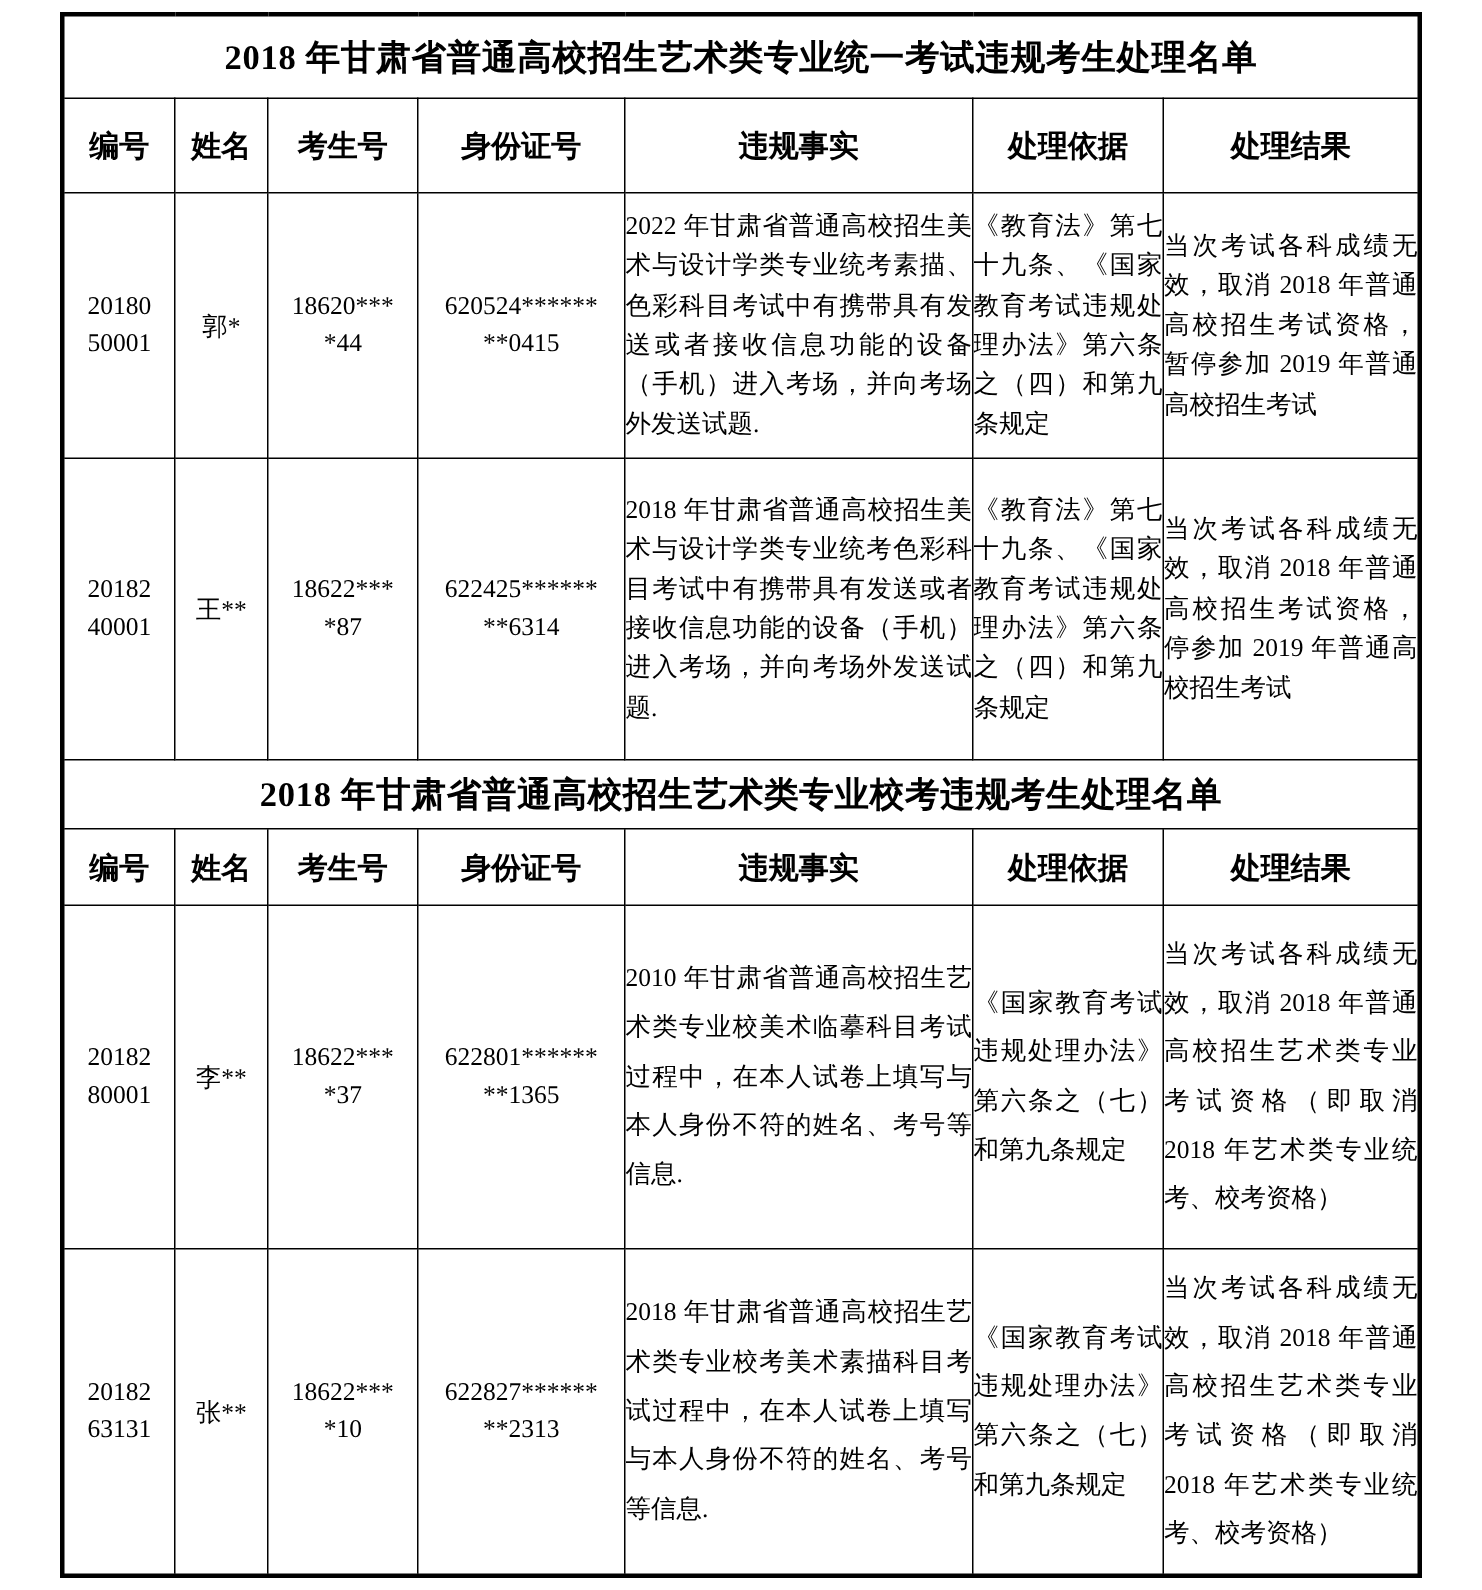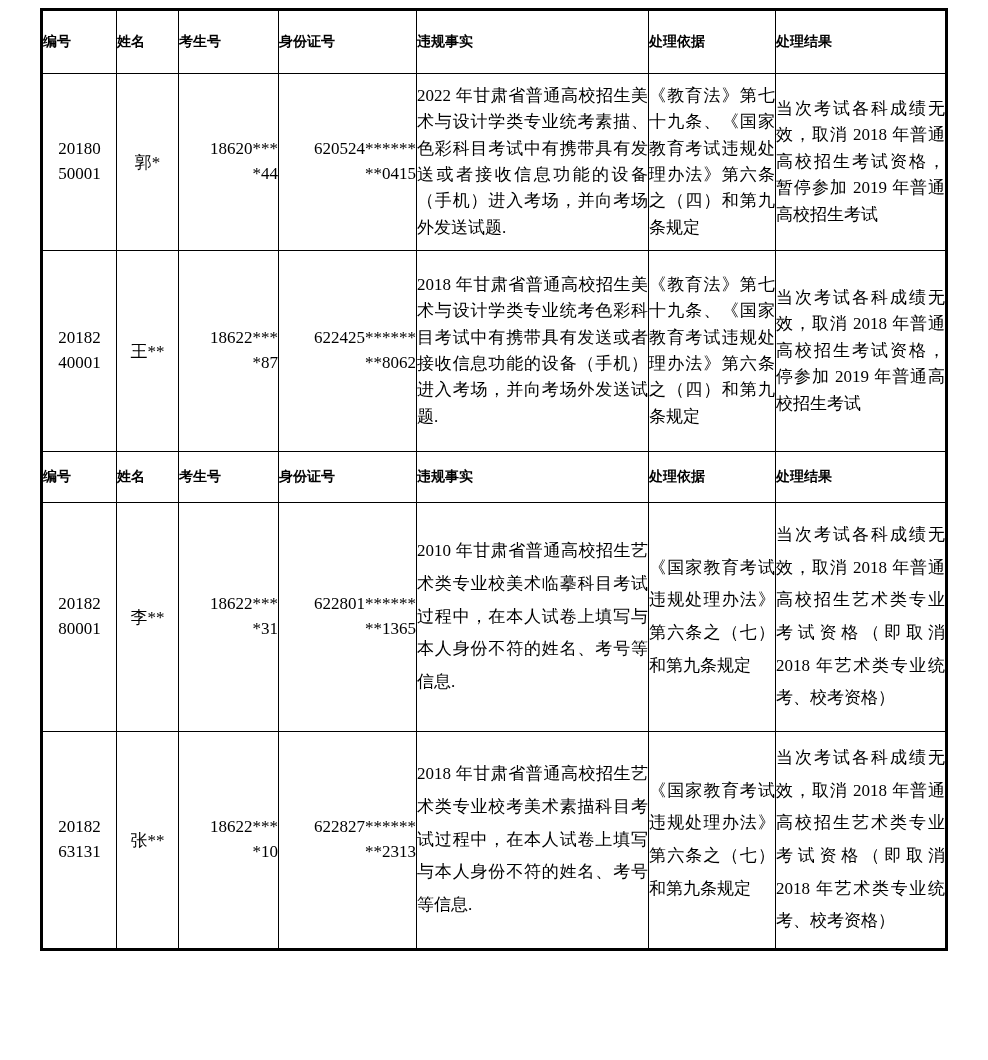--- a/index.html
+++ b/index.html
@@ -29,34 +29,34 @@
   }
   .title-cell {
     font-size: 23px;
     font-weight: bold;
     text-align: center;
     letter-spacing: 0.5px;
   }
   .sec1 .title-cell { height: 54px; }
   .sec2 .title-cell { height: 45px; }
   .header-cell {
-    font-size: 14px;
+    font-size: 20px;
     font-weight: bold;
-    text-align: left;
+    text-align: center;
   }
   .sec1 .header-cell { height: 62px; }
   .sec2 .header-cell { height: 50px; }
   .data-row td { font-size: 17px; }
   .sec1 .r1 td { height: 176px; }
   .sec1 .r2 td { height: 200px; }
   .sec2 .r1 td { height: 228px; }
   .sec2 .r2 td { height: 216px; }
   .c-id   { text-align: center; }
   .c-name { text-align: center; }
-  .c-cand, .c-idcard { text-align: right; padding-left: 9px; padding-right: 2px; }
+  .c-cand, .c-idcard { text-align: center; padding-left: 9px; padding-right: 2px; }
   .ln { display: block; line-height: 1.45; }
   .c-viol   { text-align: justify; padding: 6px 9px;  }
   .c-basis  { text-align: justify; padding: 4px 8px;  }
   .c-result { text-align: justify; padding: 6px 11px; }
   .sec1 .c-viol, .sec1 .c-basis, .sec1 .c-result { line-height: 1.55; }
   .sec2 .c-viol, .sec2 .c-basis, .sec2 .c-result { line-height: 1.92; }
 </style>
 </head>
 <body>
 
@@ -65,20 +65,23 @@
     <col style="width:75px">
     <col style="width:62px">
     <col style="width:100px">
     <col style="width:138px">
     <col style="width:232px">
     <col style="width:127px">
     <col style="width:171px">
   </colgroup>
 
   <tbody class="sec1">
+    <tr>
+      <td class="title-cell" colspan="7">2018 年甘肃省普通高校招生艺术类专业统一考试违规考生处理名单</td>
+    </tr>
     <tr>
       <td class="header-cell">编号</td>
       <td class="header-cell">姓名</td>
       <td class="header-cell">考生号</td>
       <td class="header-cell">身份证号</td>
       <td class="header-cell">违规事实</td>
       <td class="header-cell">处理依据</td>
       <td class="header-cell">处理结果</td>
     </tr>
 
@@ -106,48 +109,51 @@
         <span class="ln">20182</span>
         <span class="ln">40001</span>
       </td>
       <td class="c-name">王**</td>
       <td class="c-cand">
         <span class="ln">18622***</span>
         <span class="ln">*87</span>
       </td>
       <td class="c-idcard">
         <span class="ln">622425******</span>
-        <span class="ln">**8062</span>
+        <span class="ln">**6314</span>
       </td>
       <td class="c-viol">2018 年甘肃省普通高校招生美术与设计学类专业统考色彩科目考试中有携带具有发送或者接收信息功能的设备（手机）进入考场，并向考场外发送试题.</td>
       <td class="c-basis">《教育法》第七十九条、《国家教育考试违规处理办法》第六条之（四）和第九条规定</td>
       <td class="c-result">当次考试各科成绩无效，取消 2018 年普通高校招生考试资格，停参加 2019 年普通高校招生考试</td>
     </tr>
   </tbody>
 
   <tbody class="sec2">
+    <tr>
+      <td class="title-cell" colspan="7">2018 年甘肃省普通高校招生艺术类专业校考违规考生处理名单</td>
+    </tr>
     <tr>
       <td class="header-cell">编号</td>
       <td class="header-cell">姓名</td>
       <td class="header-cell">考生号</td>
       <td class="header-cell">身份证号</td>
       <td class="header-cell">违规事实</td>
       <td class="header-cell">处理依据</td>
       <td class="header-cell">处理结果</td>
     </tr>
 
     <tr class="data-row r1">
       <td class="c-id">
         <span class="ln">20182</span>
         <span class="ln">80001</span>
       </td>
       <td class="c-name">李**</td>
       <td class="c-cand">
         <span class="ln">18622***</span>
-        <span class="ln">*31</span>
+        <span class="ln">*37</span>
       </td>
       <td class="c-idcard">
         <span class="ln">622801******</span>
         <span class="ln">**1365</span>
       </td>
       <td class="c-viol">2010 年甘肃省普通高校招生艺术类专业校美术临摹科目考试过程中，在本人试卷上填写与本人身份不符的姓名、考号等信息.</td>
       <td class="c-basis">《国家教育考试违规处理办法》第六条之（七）和第九条规定</td>
       <td class="c-result">当次考试各科成绩无效，取消 2018 年普通高校招生艺术类专业考试资格（即取消 2018 年艺术类专业统考、校考资格）</td>
     </tr>
 

